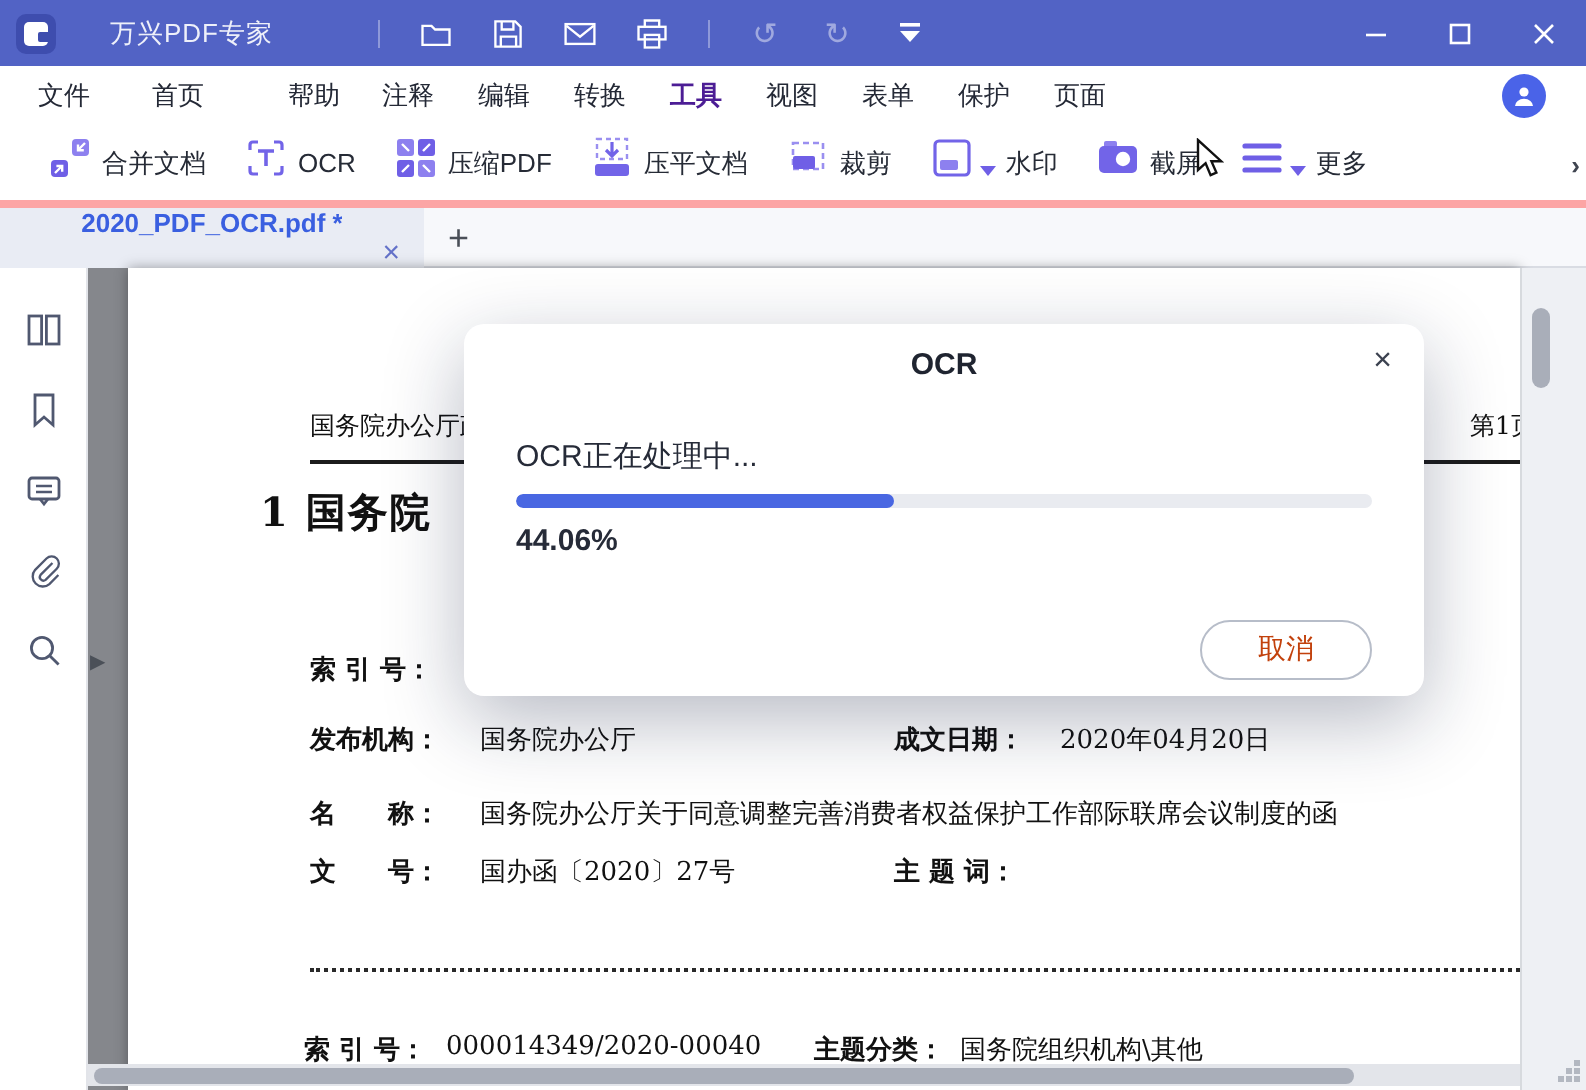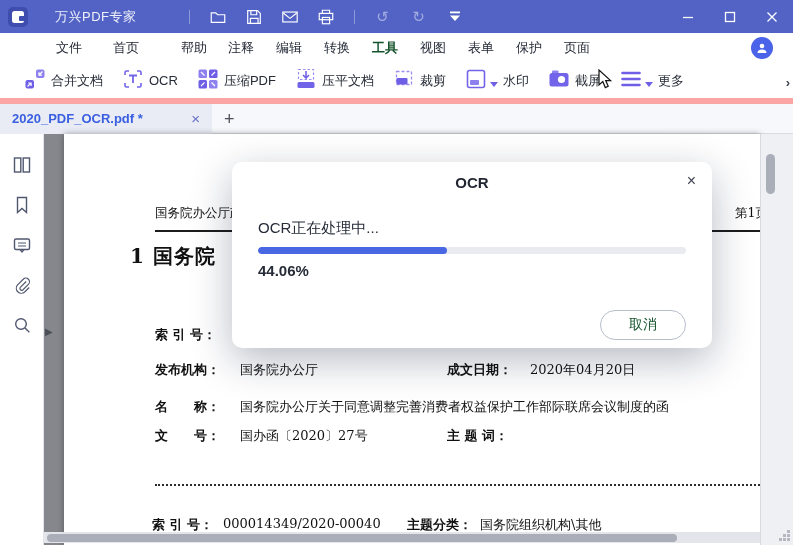--- a/index.html
+++ b/index.html
@@ -23,47 +23,47 @@
   .tb-sep { width:1px; height:14px; background:rgba(255,255,255,.35); margin:0 10px; }
   .tb-sep.first { margin-left:52px; }
   .tb-btn { width:26px; height:26px; display:flex; align-items:center; justify-content:center;
     margin:0 5px; color:#fff; }
   .tb-btn.dim { opacity:.45; font-size:15px; }
   .win-controls { position:absolute; right:0; top:0; height:33px; display:flex; }
   .win-btn { width:42px; height:33px; display:flex; align-items:center; justify-content:center; }
 
   
   .menubar { position:absolute; left:0; top:33px; width:793px; height:30px; background:#fff;
-    display:flex; align-items:center; font-size:13px; color:#242936;padding-left:37px; }
+    display:flex; align-items:center; font-size:13px; color:#242936; }
   .menu-item { margin-left:20px; position:relative; padding:2px 1px; cursor:default; }
   .menu-item.g1 { margin-left:18px; }
   .menu-item.g2 { margin-left:29px; }
   .menu-item.g3 { margin-left:40px; }
   .menu-item.g4 { margin-left:19px; }
-  .menu-item.active { color:#14532d; font-weight:700; }
+  .menu-item.active { color:#4c1d95; font-weight:700; }
   .menu-item.active::after { content:""; position:absolute; left:-2px; right:-2px; bottom:-6px;
     height:2.5px; background:#3a5fe0; border-radius:2px; }
   .avatar { position:absolute; right:20px; top:4px; width:22px; height:22px; border-radius:50%;
     background:#4a63e8; display:flex; align-items:center; justify-content:center; }
 
   
   .toolbar { position:absolute; left:0; top:63px; width:793px; height:41px; background:#fff;
-    border-bottom:6px solid #fca5a5; display:flex; align-items:center; padding-left:24px;
+    border-bottom:4px solid #fca5a5; display:flex; align-items:center; padding-left:24px;
     overflow:hidden; }
   .tool-item { display:flex; align-items:center; margin-right:19px; flex:0 0 auto; }
   .tool-item .lbl { font-size:13px; color:#262b36; margin-left:5px; white-space:nowrap; }
   .caret { width:0; height:0; border-left:4px solid transparent; border-right:4px solid transparent;
     border-top:5px solid #6f5fe6; margin-left:3px; margin-top:8px; }
   .overflow-chevron { position:absolute; right:3px; top:12px; font-size:13px; font-weight:700; color:#3f4450; }
 
   
   .tabbar { position:absolute; left:0; top:104px; width:793px; height:30px; background:#f7f8fb;
     border-bottom:1px solid #d9dce3; display:flex; align-items:center; }
   .tab { width:212px; height:30px; background:#e9ecf4; display:flex; align-items:center;
-    padding:0 12px; }
+    padding:0 12px;flex-direction:column; }
   .tab-title { color:#3a5fe0; font-size:13px; font-weight:700; white-space:nowrap; overflow:hidden; }
   .tab-close { margin-left:auto; color:#6472c9; font-size:15px; line-height:1; }
   .newtab { margin-left:12px; color:#4a4f58; font-size:18px; line-height:1; }
 
   
   .main { position:absolute; left:0; top:134px; width:793px; height:411px; }
   .sidebar { position:absolute; left:0; top:0; width:44px; height:411px; background:#fff;
     border-right:1px solid #e2e4e9; display:flex; flex-direction:column; align-items:center;
     padding-top:20px; }
   .side-icon { width:22px; height:22px; margin-bottom:18px; display:flex; align-items:center;
@@ -103,21 +103,21 @@
   .dlg-title { position:absolute; left:0; right:0; top:12px; text-align:center; font-size:15px;
     font-weight:700; color:#1f2430; }
   .dlg-close { position:absolute; right:16px; top:10px; font-size:16px; color:#3c4250; }
   .dlg-status { position:absolute; left:26px; top:57px; font-size:15px; font-weight:400; color:#262b38; }
   .progress-track { position:absolute; left:26px; right:26px; top:85px; height:7px; border-radius:4px;
     background:#e9ebf0; overflow:hidden; }
   .progress-fill { height:7px; border-radius:4px; background:#4967e2; width:0; }
   .dlg-percent { position:absolute; left:26px; top:100px; font-size:15px; font-weight:700; color:#262b38; }
   .cancel-btn { position:absolute; right:26px; top:148px; width:86px; height:30px; border-radius:15px;
     border:1.5px solid #b7bdc9; background:#fff; display:flex; align-items:center; justify-content:center;
-    font-size:14px; color:#14532d; }
+    font-size:14px; color:#c2410c; }
 
   
   .cursor { position:absolute; left:597px; top:69px; z-index:60; }
 </style>
 </head>
 <body>
 
 <div class="window">
 
   <div class="titlebar">

